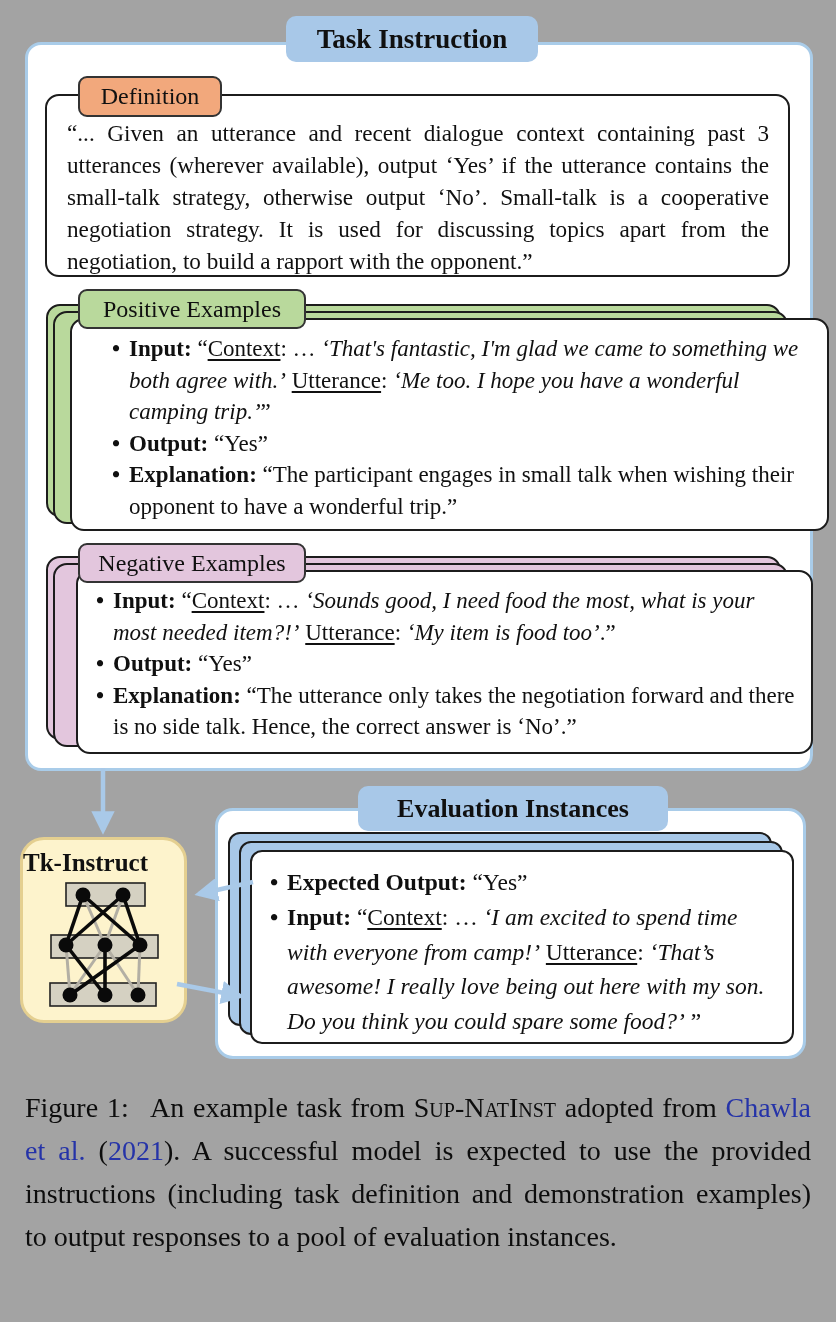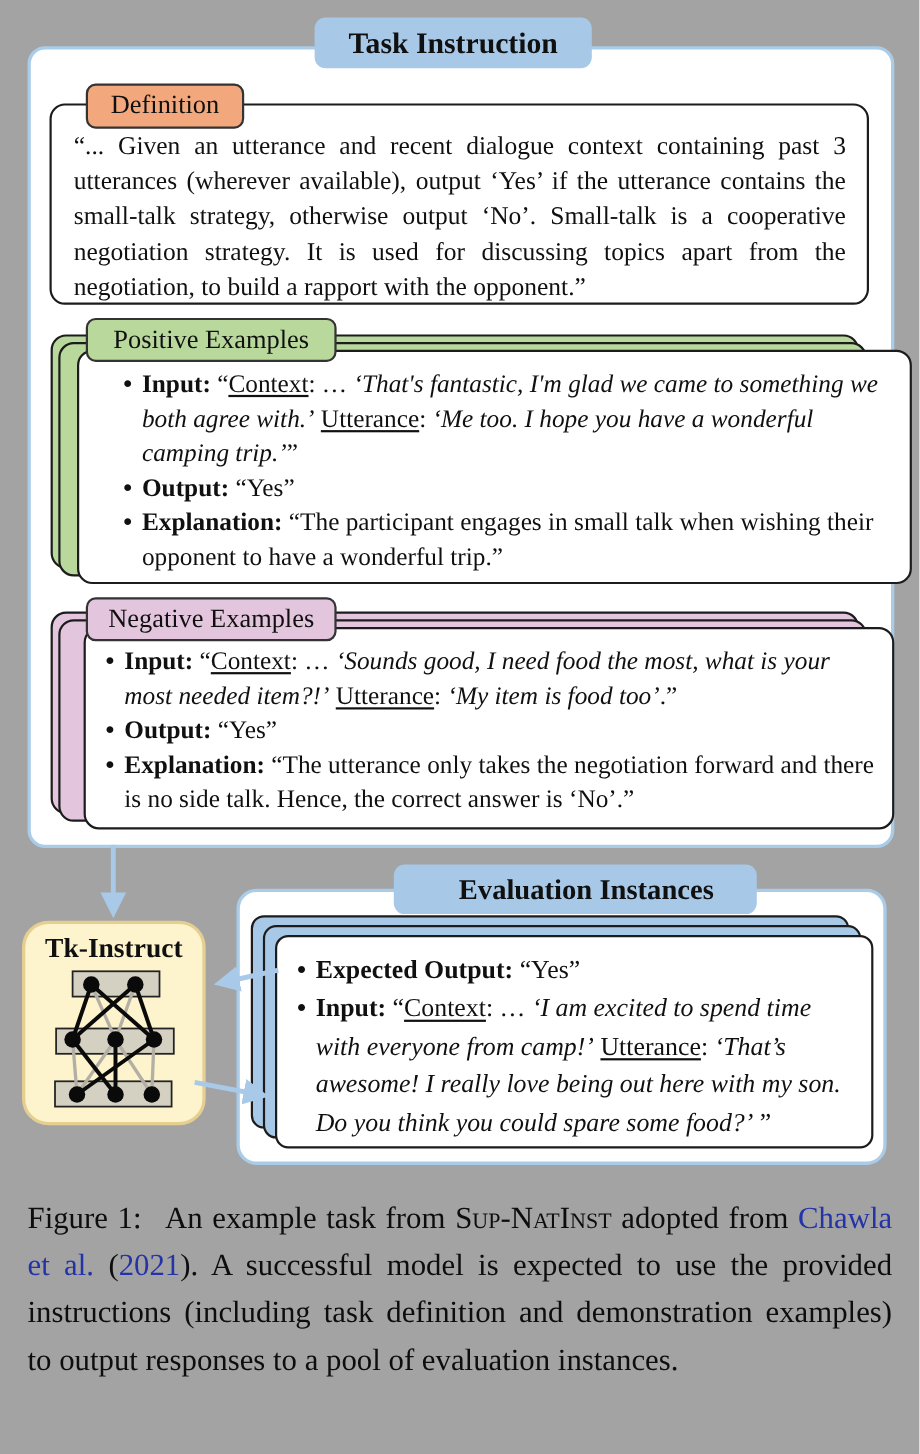--- a/index.html
+++ b/index.html
@@ -54,21 +54,21 @@
   .examples-text{font-size:23px;line-height:1.37;}
   .eval-text{font-size:23.5px;line-height:1.48;}
   
   .definition-text{
     font-size:23.2px;line-height:1.38;text-align:justify;
     padding:21px 19px 0 20px;
   }
   
   .model-box{
     background:var(--model-yellow-bg);border:3px solid var(--model-yellow-border);
-    border-radius:24px;z-index:5;text-align:center;
+    border-radius:24px;z-index:5;text-align:left;
   }
   .model-label{font-weight:bold;font-size:25px;margin-top:9px;}
   
   .caption{
     font-size:28px;line-height:1.54;text-align:justify;color:#0d0d0d;
   }
   .arrow-layer{z-index:20;pointer-events:none;}
 </style>
 </head>
 <body>
@@ -172,21 +172,21 @@
           <circle cx="95" cy="65" r="7.5"></circle>
         <circle cx="25" cy="115" r="7.5"></circle>
           <circle cx="60" cy="115" r="7.5"></circle>
           <circle cx="93" cy="115" r="7.5"></circle>
       </g>
     </svg>
   </div>
 
   <div class="abs blue-container" style="left:215px;top:808px;width:585px;height:245px;border-radius:18px;"></div>
 
-  <div class="abs pill-header" style="left:358px;top:786px;width:310px;height:45px;font-size:26px;padding-left:20px;">
+  <div class="abs pill-header" style="left:358px;top:786px;width:310px;height:45px;font-size:26px;">
     <span>Evaluation Instances</span>
   </div>
 
   <div class="abs card card-back" style="left:228px;top:832px;width:540px;height:190px;background:var(--header-blue);border-radius:12px;"></div>
   <div class="abs card card-back" style="left:239px;top:841px;width:540px;height:190px;background:var(--header-blue);border-radius:12px;"></div>
   <div class="abs card card-front card-pad eval-text" style="left:250px;top:850px;width:506px;height:177px;border-radius:12px;">
     <div class="bullet">
       <div class="btext"><span class="b">Expected Output: </span><span>“Yes”</span></div>
     </div>
     <div class="bullet">

